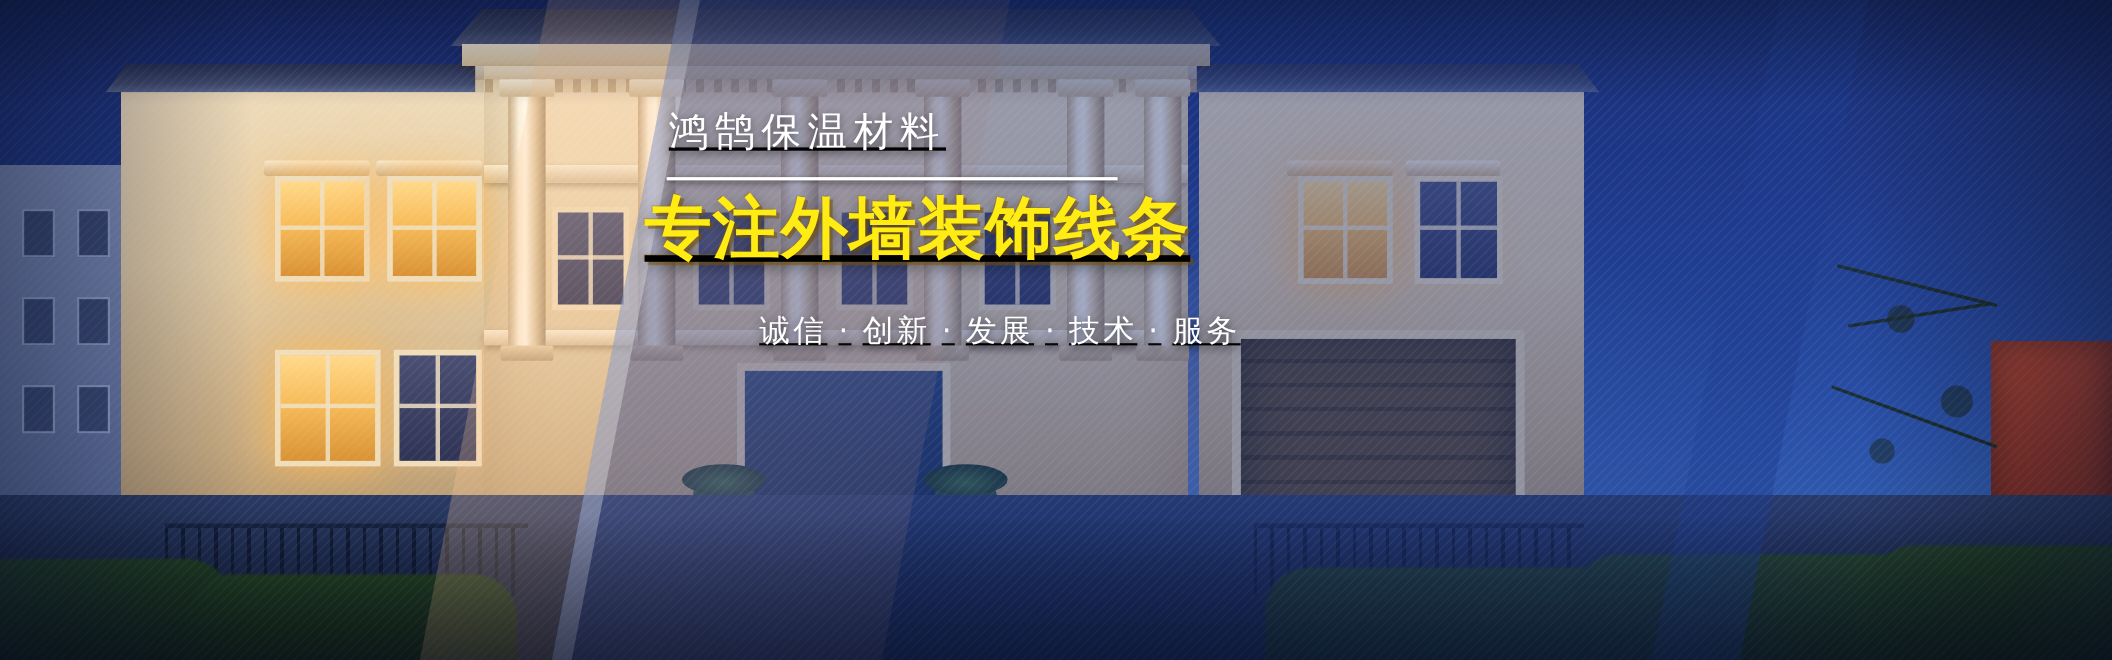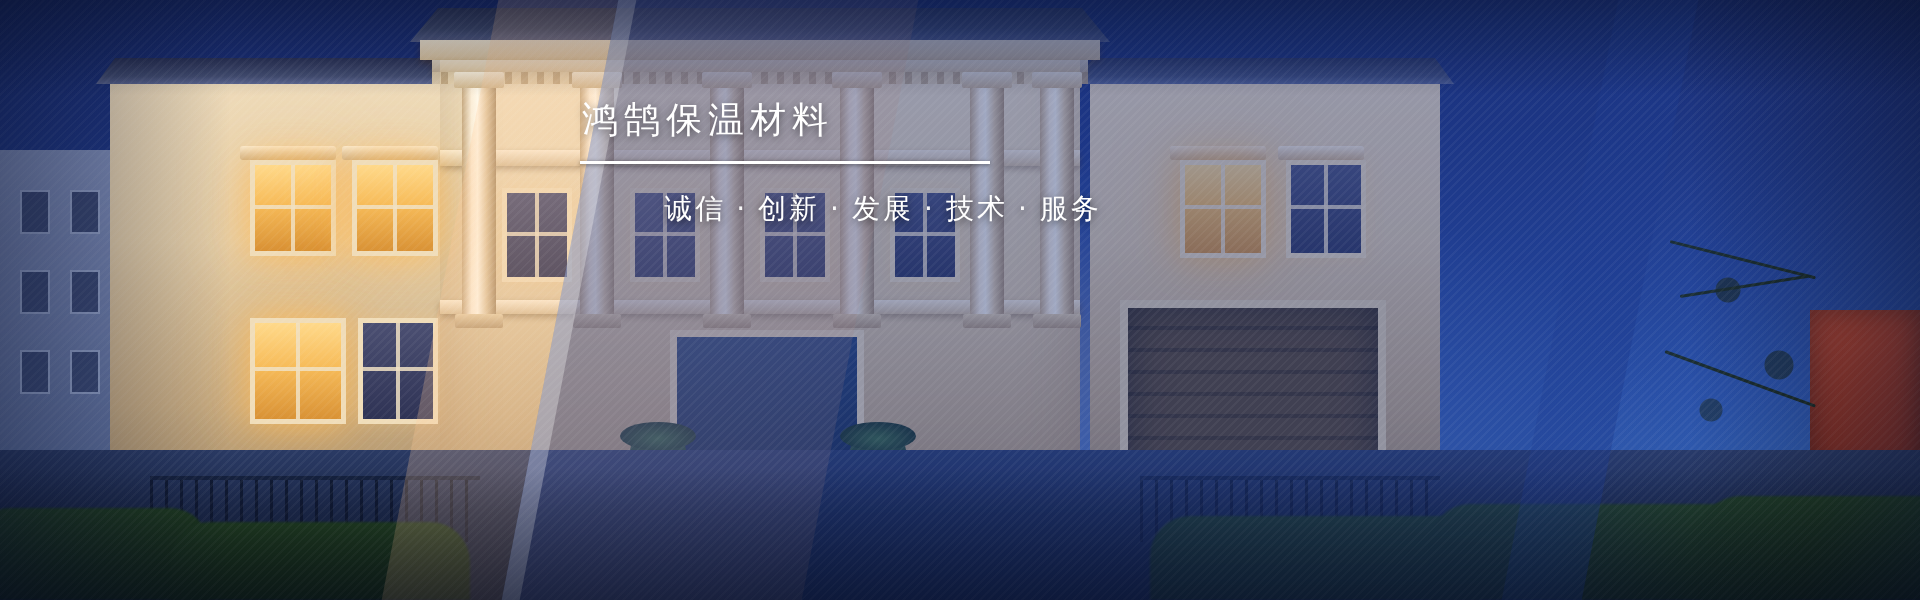--- a/index.html
+++ b/index.html
@@ -221,22 +221,23 @@
     position:absolute;inset:0;pointer-events:none;
     background:
       linear-gradient(180deg, rgba(8,16,40,.45) 0%, rgba(8,16,40,0) 16%),
       linear-gradient(0deg, rgba(6,12,30,.55) 0%, rgba(6,12,30,0) 22%),
       linear-gradient(90deg, rgba(10,18,45,.45) 0%, rgba(10,18,45,0) 12%),
       linear-gradient(270deg, rgba(10,18,45,.45) 0%, rgba(10,18,45,0) 12%);
   }
 
   
   .copy{
-    position:absolute;left:558px;top:96px;width:640px;
+    position:absolute;left:584px;top:96px;width:640px;
     text-align:center;
+    text-decoration:underline;
   }
   .brand{
     font-size:36px;
     letter-spacing:6px;
     color:#ffffff;
     text-align:left;
     padding-left:24px;
     text-shadow:0 2px 8px rgba(0,0,0,.55);
     font-weight:400;
   }
@@ -256,21 +257,21 @@
     text-align:left;
     padding-left:2px;
     white-space:nowrap;
     text-shadow:
       3px 3px 0 rgba(120,80,0,.55),
       -1px -1px 0 rgba(150,100,0,.35),
       0 4px 14px rgba(0,0,0,.45);
   }
   .headline .l2{letter-spacing:1px;}
   .tagline{
-    margin-top:26px;
+    margin-top:41px;
     font-size:28px;
     color:#ffffff;
     letter-spacing:3px;
     text-align:center;
     padding-left:10px;
     text-shadow:0 2px 8px rgba(0,0,0,.6);
   }
   .tagline .dot{padding:0 10px;opacity:.95;}
 </style>
 </head>
@@ -385,17 +386,18 @@
   <div class="ov ov2"></div>
   <div class="ov ov3"></div>
   <div class="ov ov4"></div>
   <div class="hatch"></div>
   <div class="vignette"></div>
 
   <div class="copy">
     <div class="brand">鸿鹄保温材料</div>
     <div class="rule"></div>
     <div class="headline">
+      <div class="l2">专注外墙装饰线条</div>
     </div>
     <div class="tagline"><span>诚信</span><span class="dot">·</span><span>创新</span><span class="dot">·</span><span>发展</span><span class="dot">·</span><span>技术</span><span class="dot">·</span><span>服务</span></div>
   </div>
 
 </div>
 
 </body></html>

